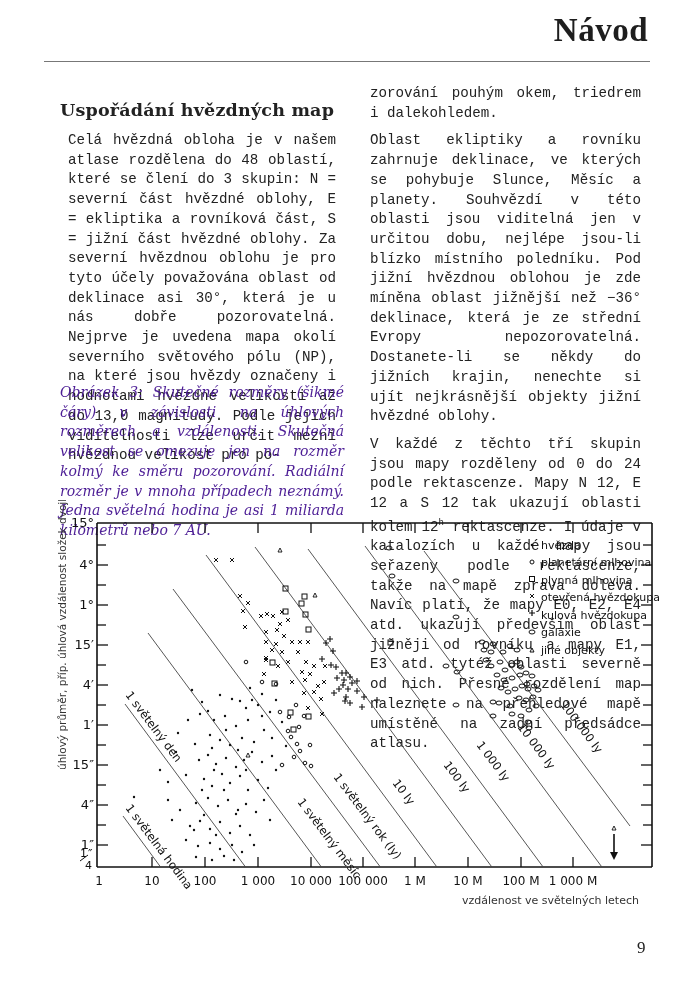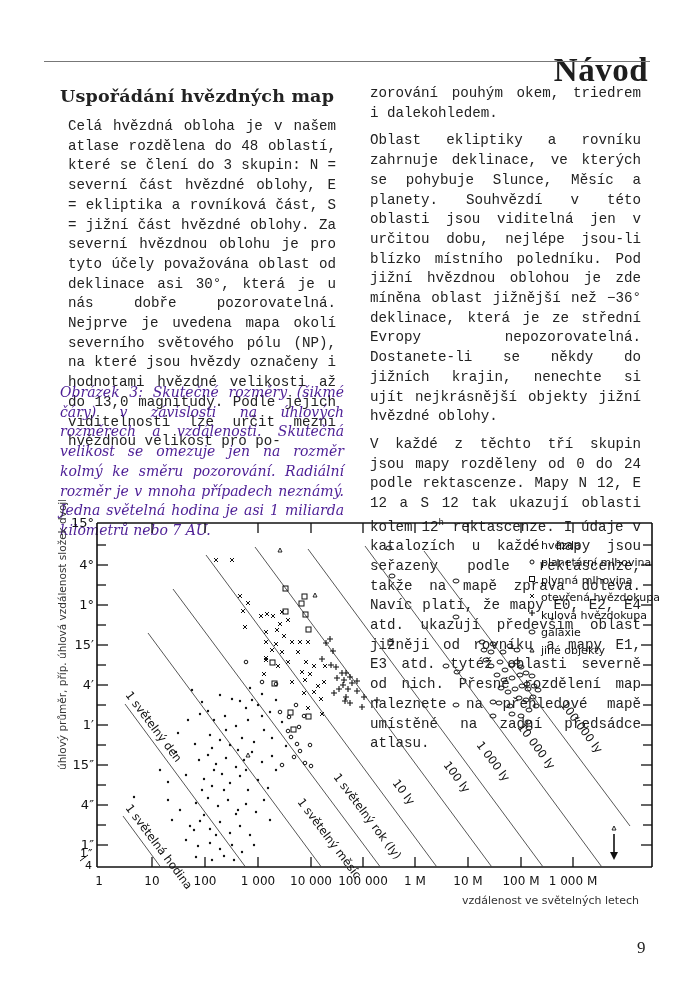--- a/index.html
+++ b/index.html
@@ -1,23 +1,23 @@
 <!DOCTYPE html>
 <html><head>
 <meta charset="utf-8">
 <style>
   html,body{margin:0;padding:0;background:#fff;}
   body{width:700px;height:992px;position:relative;overflow:hidden;font-family:"DejaVu Serif","Liberation Serif",serif;color:#1a1a1a;}
-  .header-title{position:absolute;right:52px;top:12px;font-family:"Liberation Serif",serif;font-weight:bold;font-size:33px;letter-spacing:0.5px;color:#1e1e1e;margin-top:40px;}
+  .header-title{position:absolute;right:52px;top:12px;font-family:"Liberation Serif",serif;font-weight:bold;font-size:33px;letter-spacing:0.5px;color:#1e1e1e;}
   .header-rule{position:absolute;left:44px;top:61px;width:439px;height:0;border-top:1.2px solid #777;}
   .header-rule{width:439px;left:44px;}
   .col{position:absolute;font-family:"DejaVu Serif",serif;font-size:14.2px;line-height:19.7px;color:#222;text-align:justify;}
   .col-left{left:60px;top:84px;width:284px;}
   .col-right{left:362px;top:76px;width:287px;}
-  .section-heading{font-weight:bold;font-size:17.5px;line-height:24px;margin:0 0 9px 0;letter-spacing:0.2px;}
+  .section-heading{font-weight:bold;font-size:17.5px;line-height:24px;margin:14px 0 9px 0;letter-spacing:0.2px;}
   .para{margin:8px;text-align:justify;text-align-last:left;font-family:Liberation Mono, monospace;}
   .caption{position:absolute;left:60px;top:383px;width:284px;font-family:"DejaVu Serif",serif;font-style:italic;font-size:14px;line-height:19.7px;text-align:justify;color:#4c1d95;}
   .page-number{position:absolute;left:637px;top:938px;font-family:"Liberation Serif",serif;font-size:17px;color:#222;}
   .figure{position:absolute;left:0;top:500px;width:700px;height:440px;}
   svg text{font-family:"DejaVu Sans","Liberation Sans",sans-serif;}
 </style>
 </head>
 <body>
 
 <div class="header-title">Návod</div>

